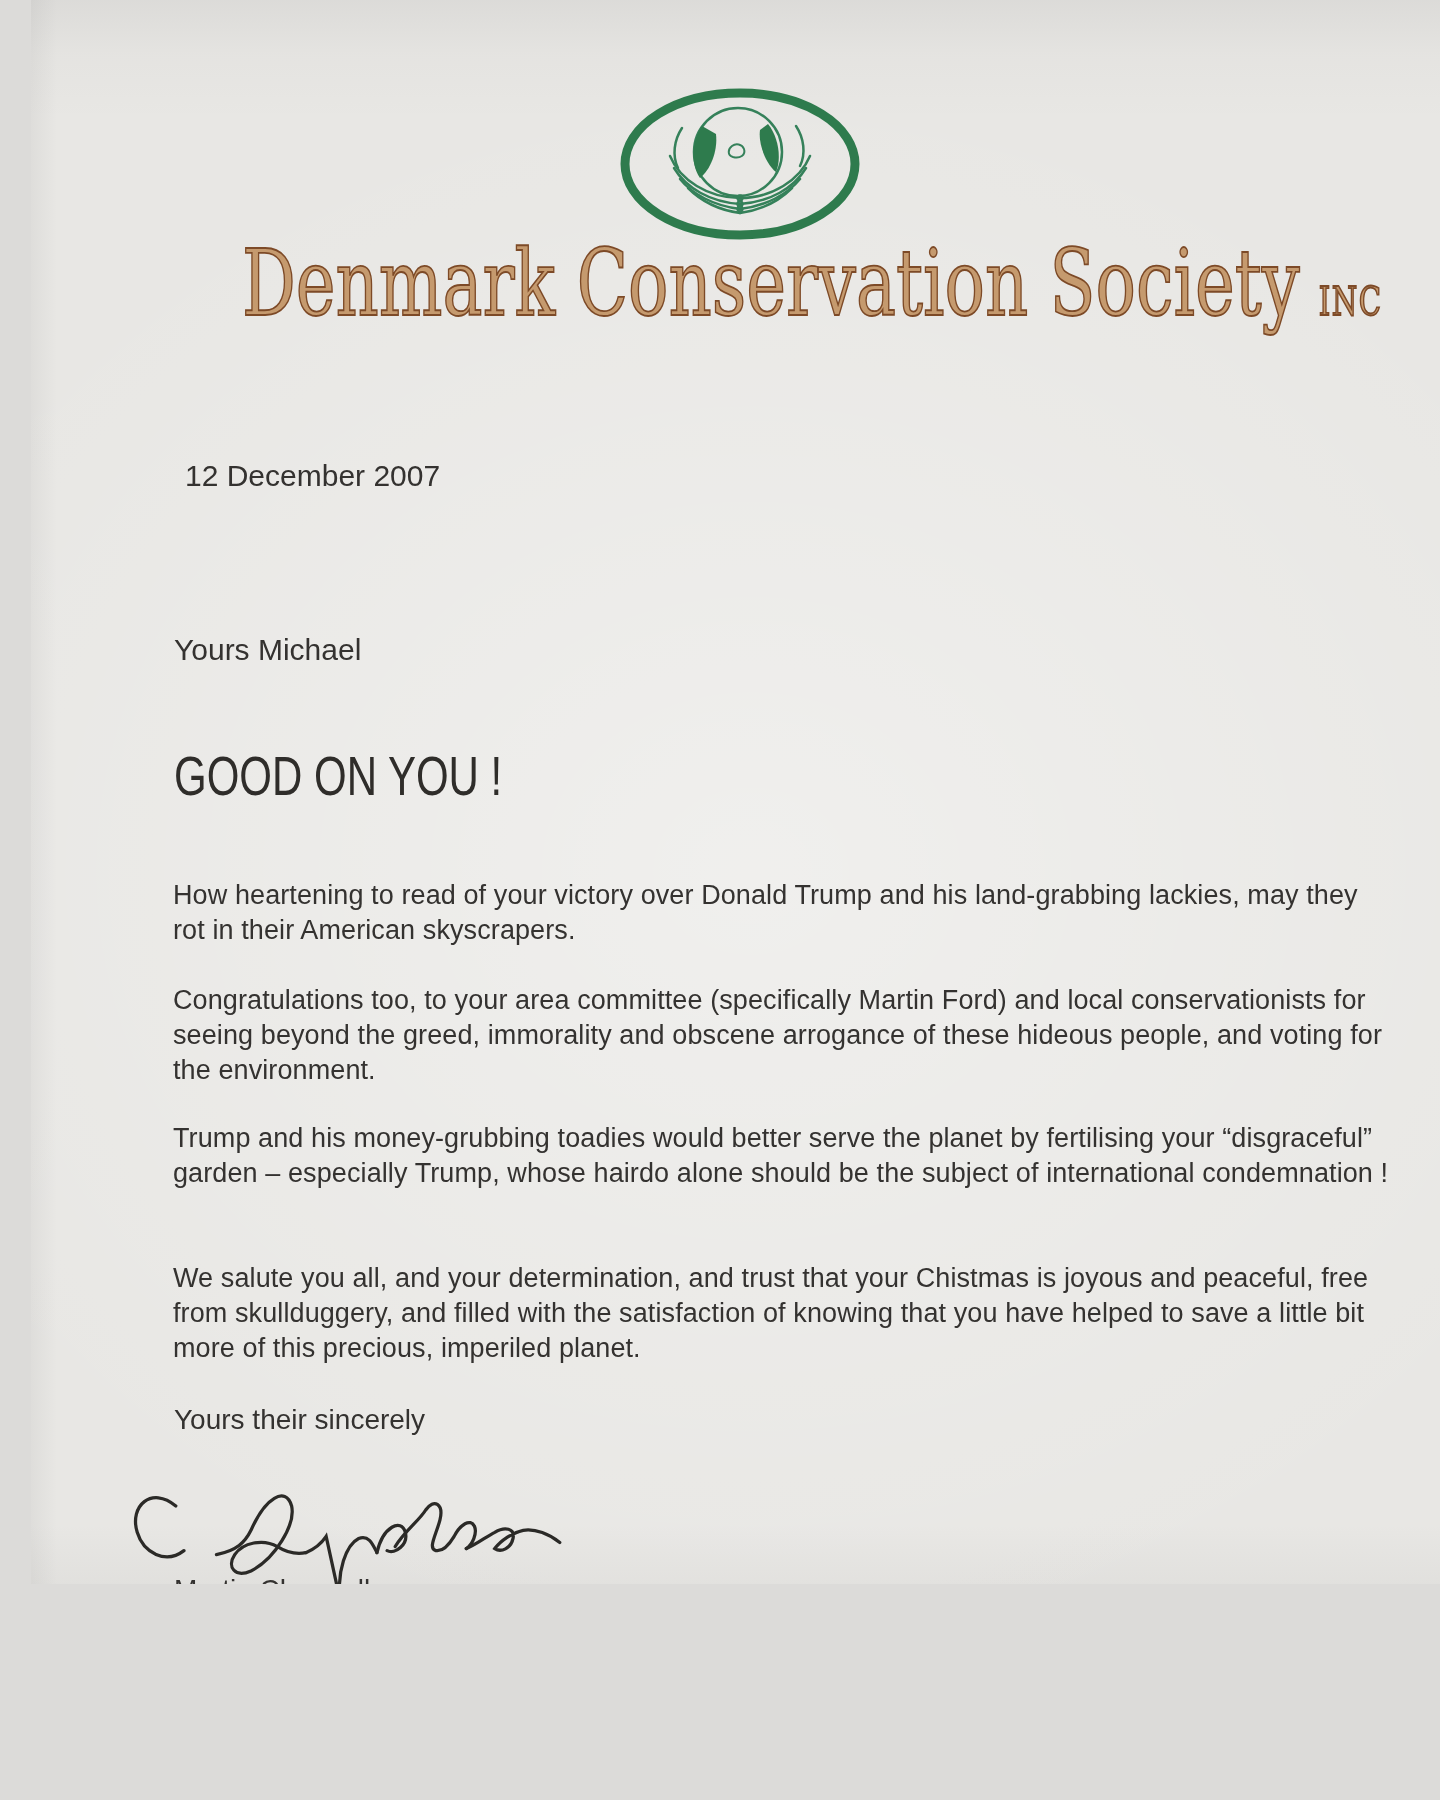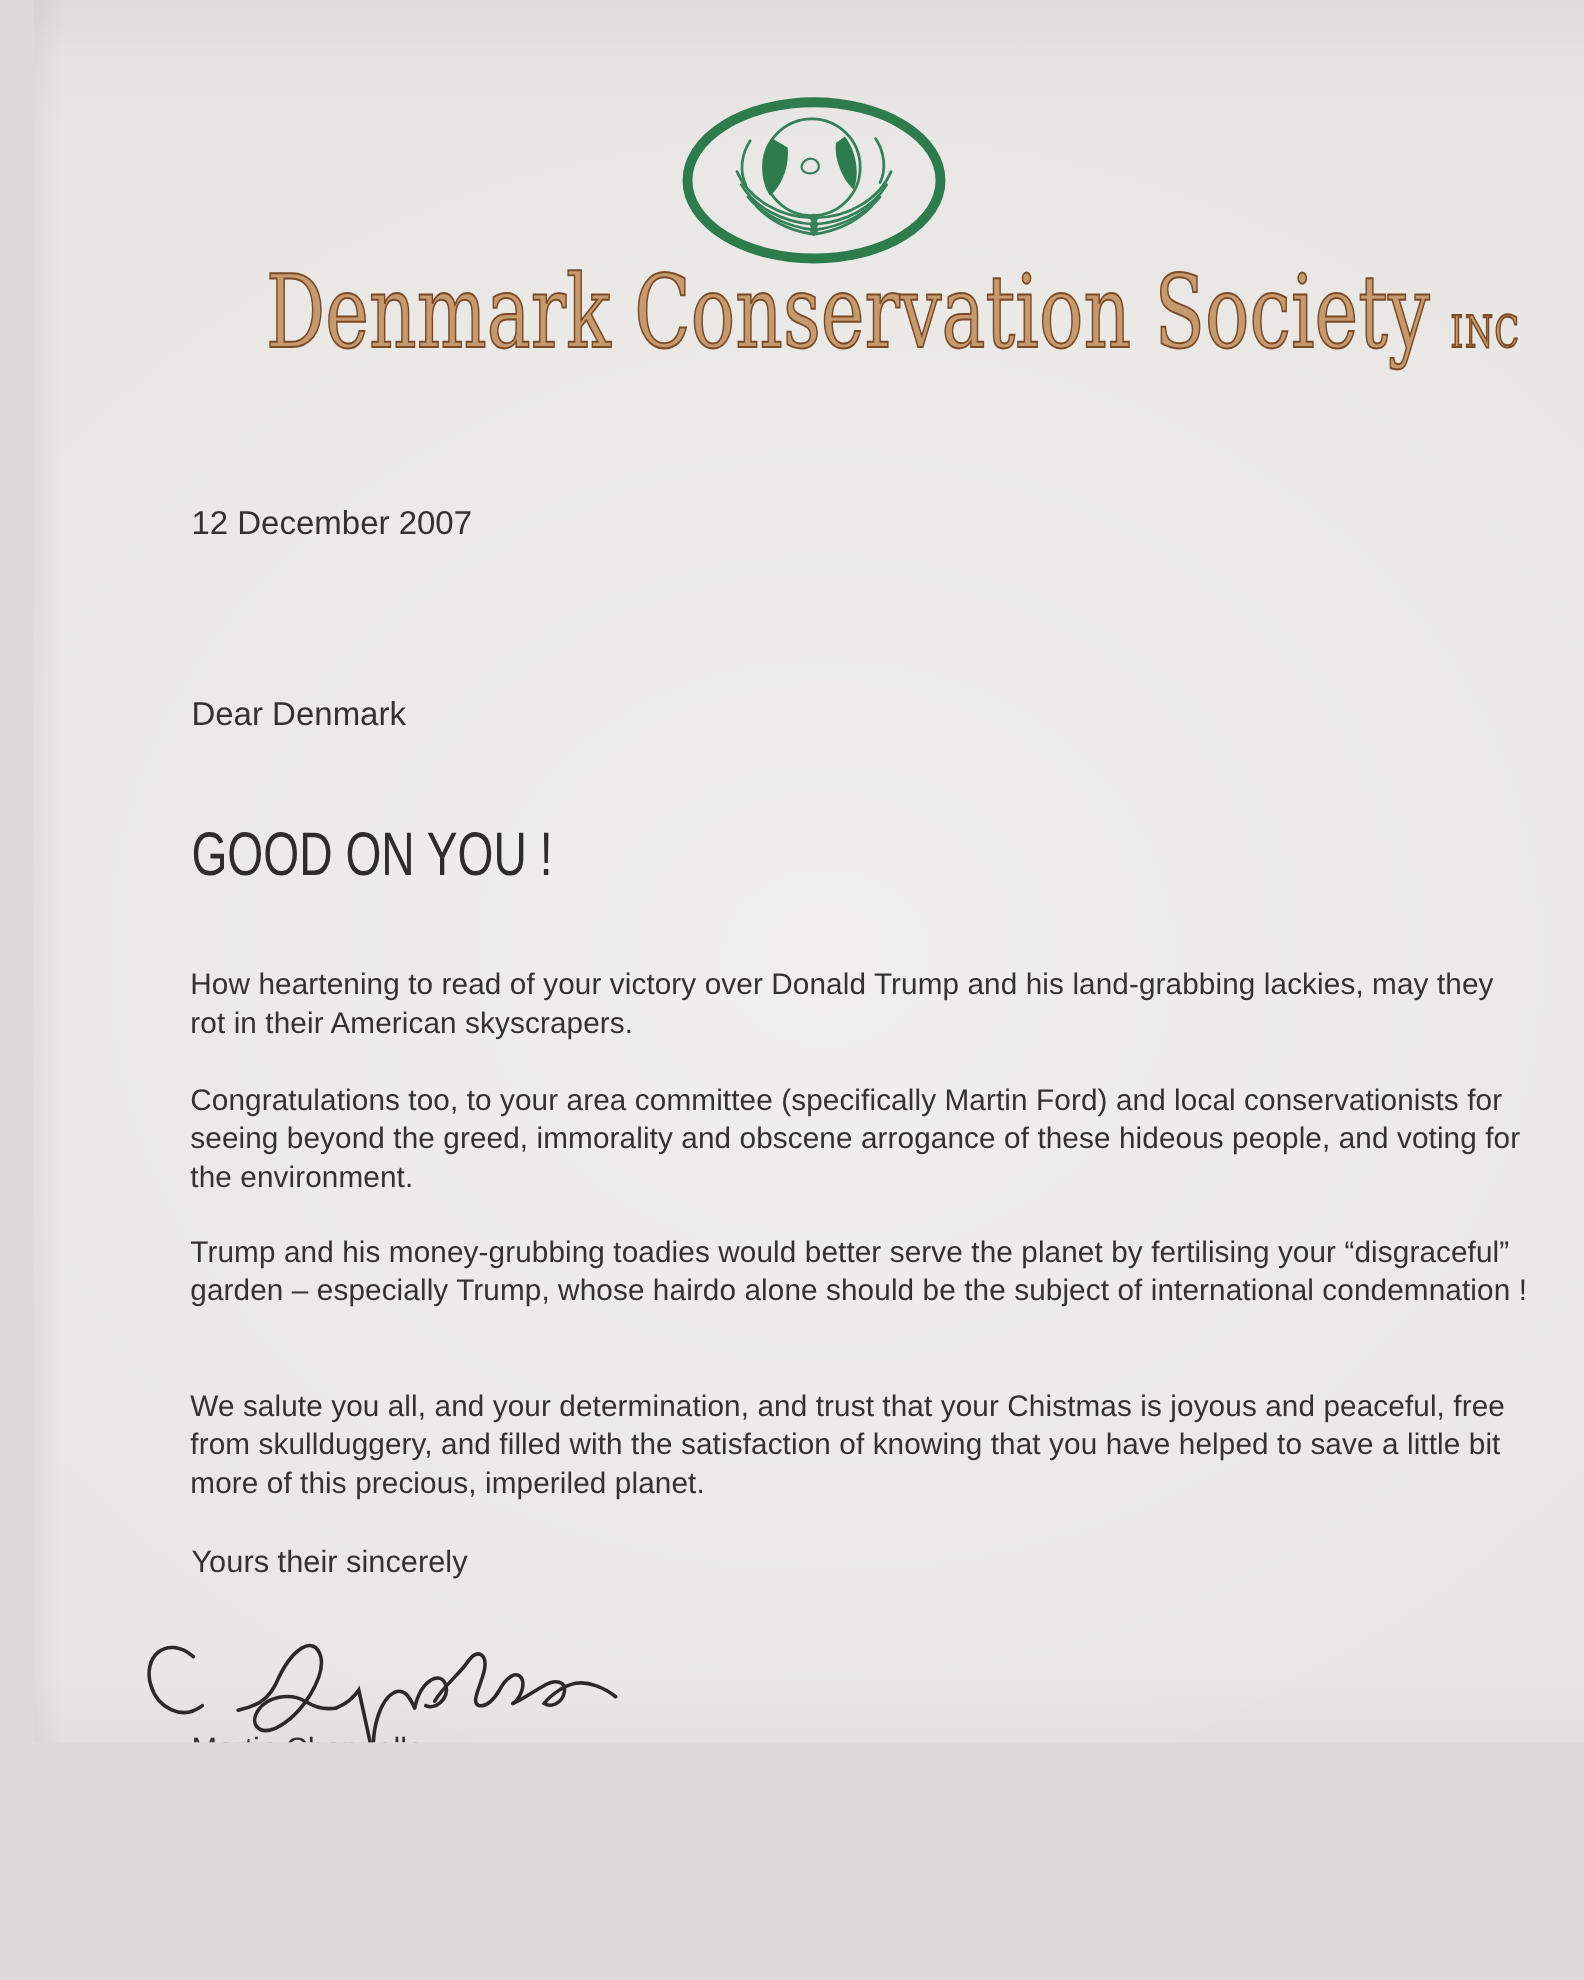--- a/index.html
+++ b/index.html
@@ -38,21 +38,21 @@
   @supports not (-webkit-text-stroke: 1px #000){
     .org-title-inner{color:#8a5633;}
   }
   .org-suffix{
     font-size:40px;
     margin-left:26px;
     letter-spacing:2px;
   }
 
   
-  .date-line{left:143px;top:458px;font-size:30px;line-height:36px;}
+  .date-line{left:154px;top:458px;font-size:30px;line-height:36px;}
   .salutation{left:143px;top:632px;font-size:30px;line-height:36px;}
   .letter-heading{left:143px;top:744px;font-size:56px;line-height:64px;color:#2f2d2a;white-space:nowrap;}
   .letter-heading-inner{display:inline-block;transform:scaleX(0.75);transform-origin:0 50%;}
   .para{left:142px;width:1218px;font-size:27px;line-height:35px;letter-spacing:0.1px;margin:0;}
   .para-1{top:878px;}
   .para-2{top:983px;}
   .para-3{top:1121px;}
   .para-4{top:1261px;}
   .closing{left:143px;top:1402px;font-size:28px;line-height:35px;}
   .signature{left:92px;top:1476px;width:452px;height:134px;}
@@ -86,21 +86,21 @@
       <circle cx="124" cy="123" r="2.4"></circle>
     </g>
   </svg>
 
   <div class="abs org-title">
     <div class="org-title-inner"><span>Denmark Conservation Society</span><span class="org-suffix">INC</span></div>
   </div>
 
   <div class="abs date-line">12 December 2007</div>
 
-  <div class="abs salutation">Dear Denmark</div>
+  <div class="abs salutation">Yours Michael</div>
 
   <div class="abs letter-heading">
     <span class="letter-heading-inner">GOOD ON YOU !</span>
   </div>
 
   <p class="abs para para-1">How heartening to read of your victory over Donald Trump and his land-grabbing lackies, may they rot in their American skyscrapers.</p>
   <p class="abs para para-2">Congratulations too, to your area committee (specifically Martin Ford) and local conservationists for seeing beyond the greed, immorality and obscene arrogance of these hideous people, and voting for the environment.</p>
   <p class="abs para para-4">We salute you all, and your determination, and trust that your Chistmas is joyous and peaceful, free from skullduggery, and filled with the satisfaction of knowing that you have helped to save a little bit more of this precious, imperiled planet.</p>
   <p class="abs para para-3">Trump and his money-grubbing toadies would better serve the planet by fertilising your “disgraceful” garden – especially Trump, whose hairdo alone should be the subject of international condemnation !</p>
 

